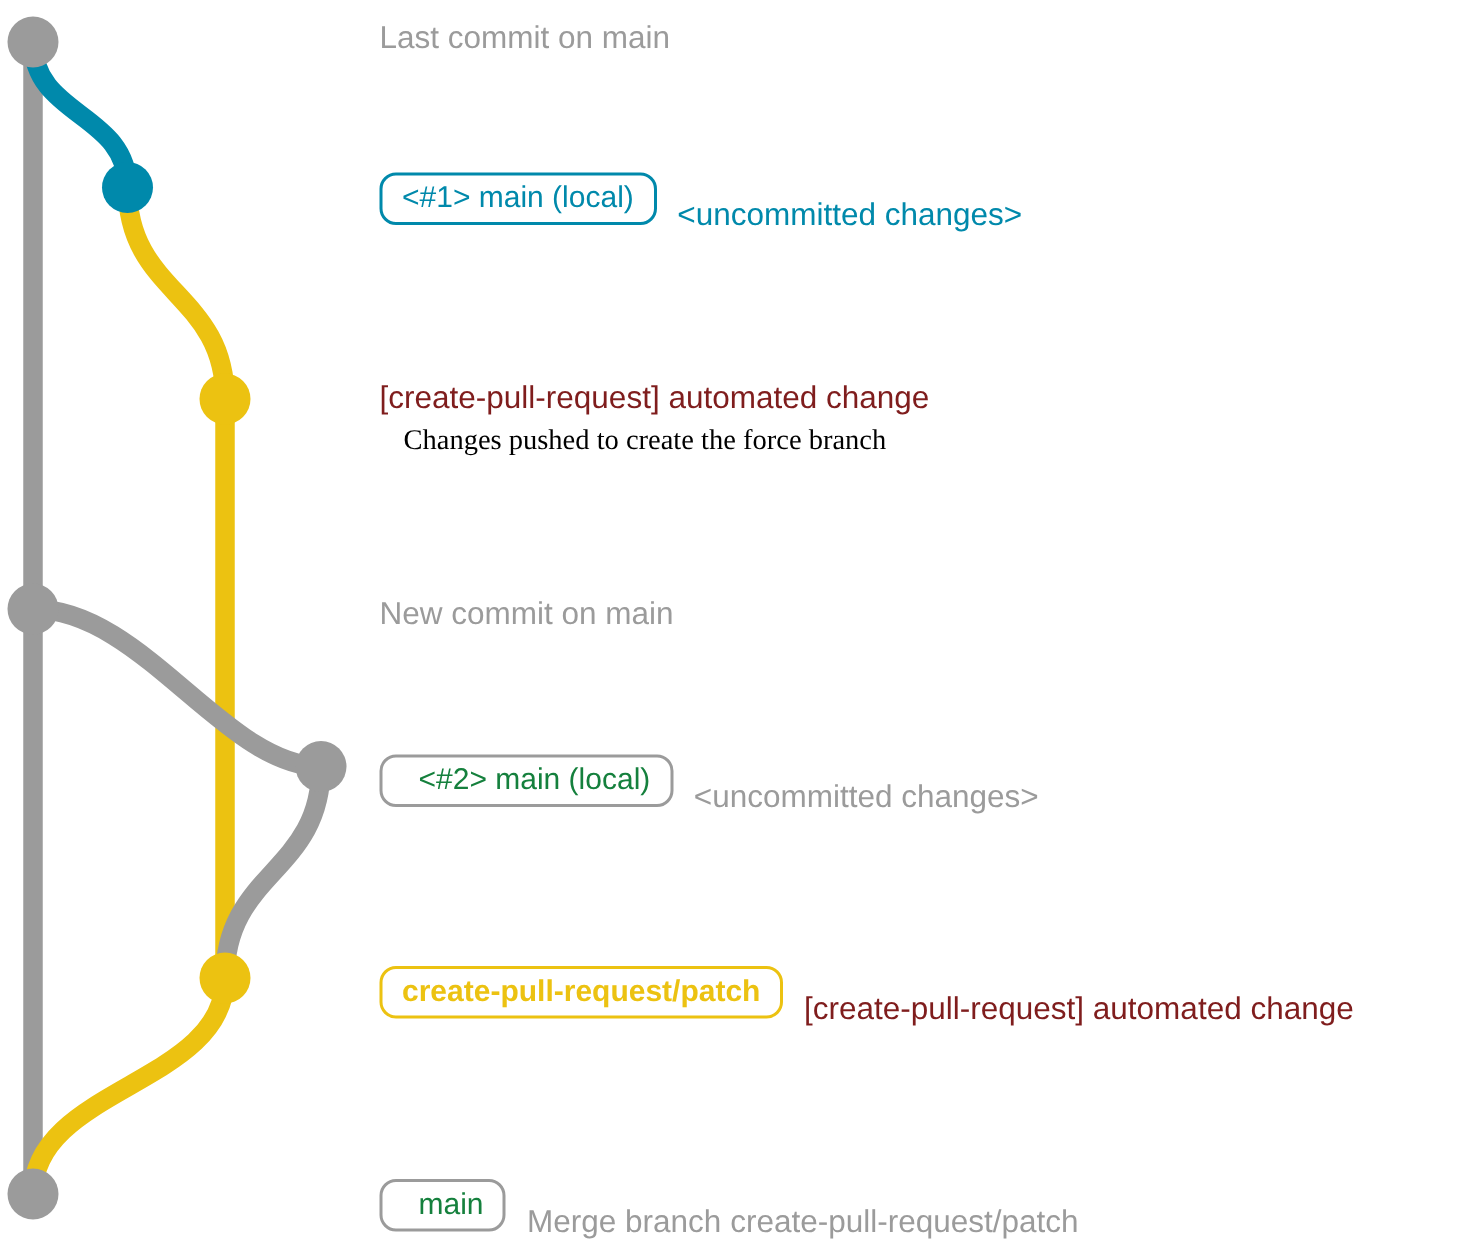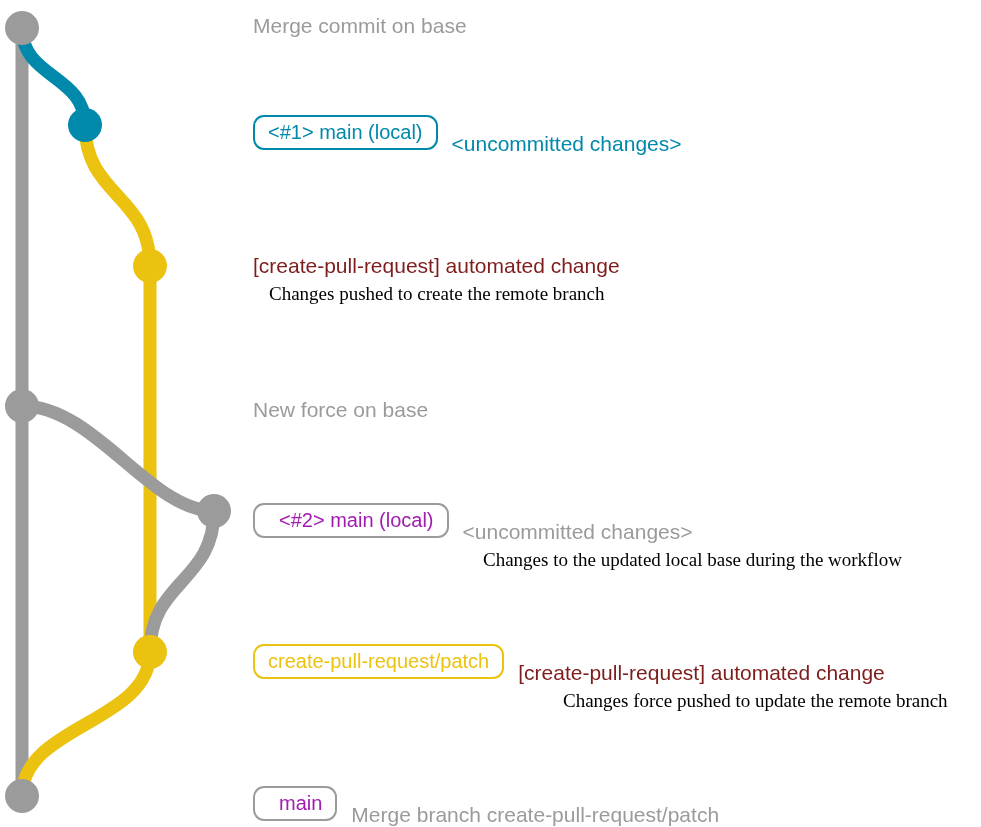--- a/index.html
+++ b/index.html
@@ -49,22 +49,22 @@
     border: 2px solid #c2410c;
     border-radius: 11px;
     padding: 4px 13px 5px 13px;
     font-size: 20px;
     line-height: 22px;
     color: #9b9b9b;
     background: transparent;
     font-family: "Liberation Sans", sans-serif;
   }
   .pill.blue   { border-color: #0089ab; color: #0089ab; }
-  .pill.yellow { border-color: #ecc211; color: #ecc211; }
-  .pill.gray   { border-color: #9b9b9b; color: #a21caf; padding-left: 24px; }
+  .pill.yellow { border-color: #ecc211; color: #ecc211; font-weight: bold; }
+  .pill.gray   { border-color: #9b9b9b; color: #15803d; padding-left: 24px; }
 
   .subject {
     font-size: 21px;
     line-height: 24px;
     font-family: "Liberation Sans", sans-serif;
     color: #9b9b9b;
   }
   .subject.blue   { color: #0089ab; }
   .subject.yellow { color: #7f1d1d; }
   .subject.gray   { color: #9b9b9b; }
@@ -109,58 +109,56 @@
     <circle cx="214" cy="511" r="17" fill="#9b9b9b"></circle>
     <circle cx="150" cy="652" r="17" fill="#ecc211"></circle>
     <circle cx="22" cy="796" r="17" fill="#9b9b9b"></circle>
   </g>
 </svg>
 
 <div class="annotations">
 
   <div class="entry" style="top:14px;">
     <div class="entry-row">
-      <span class="subject gray">Merge commit on base</span>
+      <span class="subject gray">Last commit on main</span>
     </div>
   </div>
 
   <div class="entry" style="top:108px;">
     <div class="entry-row">
       <span class="pill blue">&lt;#1&gt; main (local)</span>
       <span class="subject blue with-pill">&lt;uncommitted changes&gt;</span>
     </div>
   </div>
 
   <div class="entry" style="top:254px;">
     <div class="entry-row">
       <span class="subject yellow">[create-pull-request] automated change</span>
     </div>
-    <div class="desc" style="margin-left:16px;">Changes pushed to create the remote branch</div>
+    <div class="desc" style="margin-left:16px;">Changes pushed to create the force branch</div>
   </div>
 
   <div class="entry" style="top:398px;">
     <div class="entry-row">
-      <span class="subject gray">New force on base</span>
+      <span class="subject gray">New commit on main</span>
     </div>
   </div>
 
   <div class="entry" style="top:496px;">
     <div class="entry-row">
       <span class="pill gray">&lt;#2&gt; main (local)</span>
       <span class="subject gray with-pill">&lt;uncommitted changes&gt;</span>
     </div>
-    <div class="desc" style="margin-left:230px;">Changes to the updated local base during the workflow</div>
   </div>
 
   <div class="entry" style="top:637px;">
     <div class="entry-row">
       <span class="pill yellow">create-pull-request/patch</span>
       <span class="subject yellow with-pill">[create-pull-request] automated change</span>
     </div>
-    <div class="desc" style="margin-left:310px;">Changes force pushed to update the remote branch</div>
   </div>
 
   <div class="entry" style="top:779px;text-align:center;">
     <div class="entry-row">
       <span class="pill gray">main</span>
       <span class="subject gray with-pill">Merge branch create-pull-request/patch</span>
     </div>
   </div>
 
 </div>

